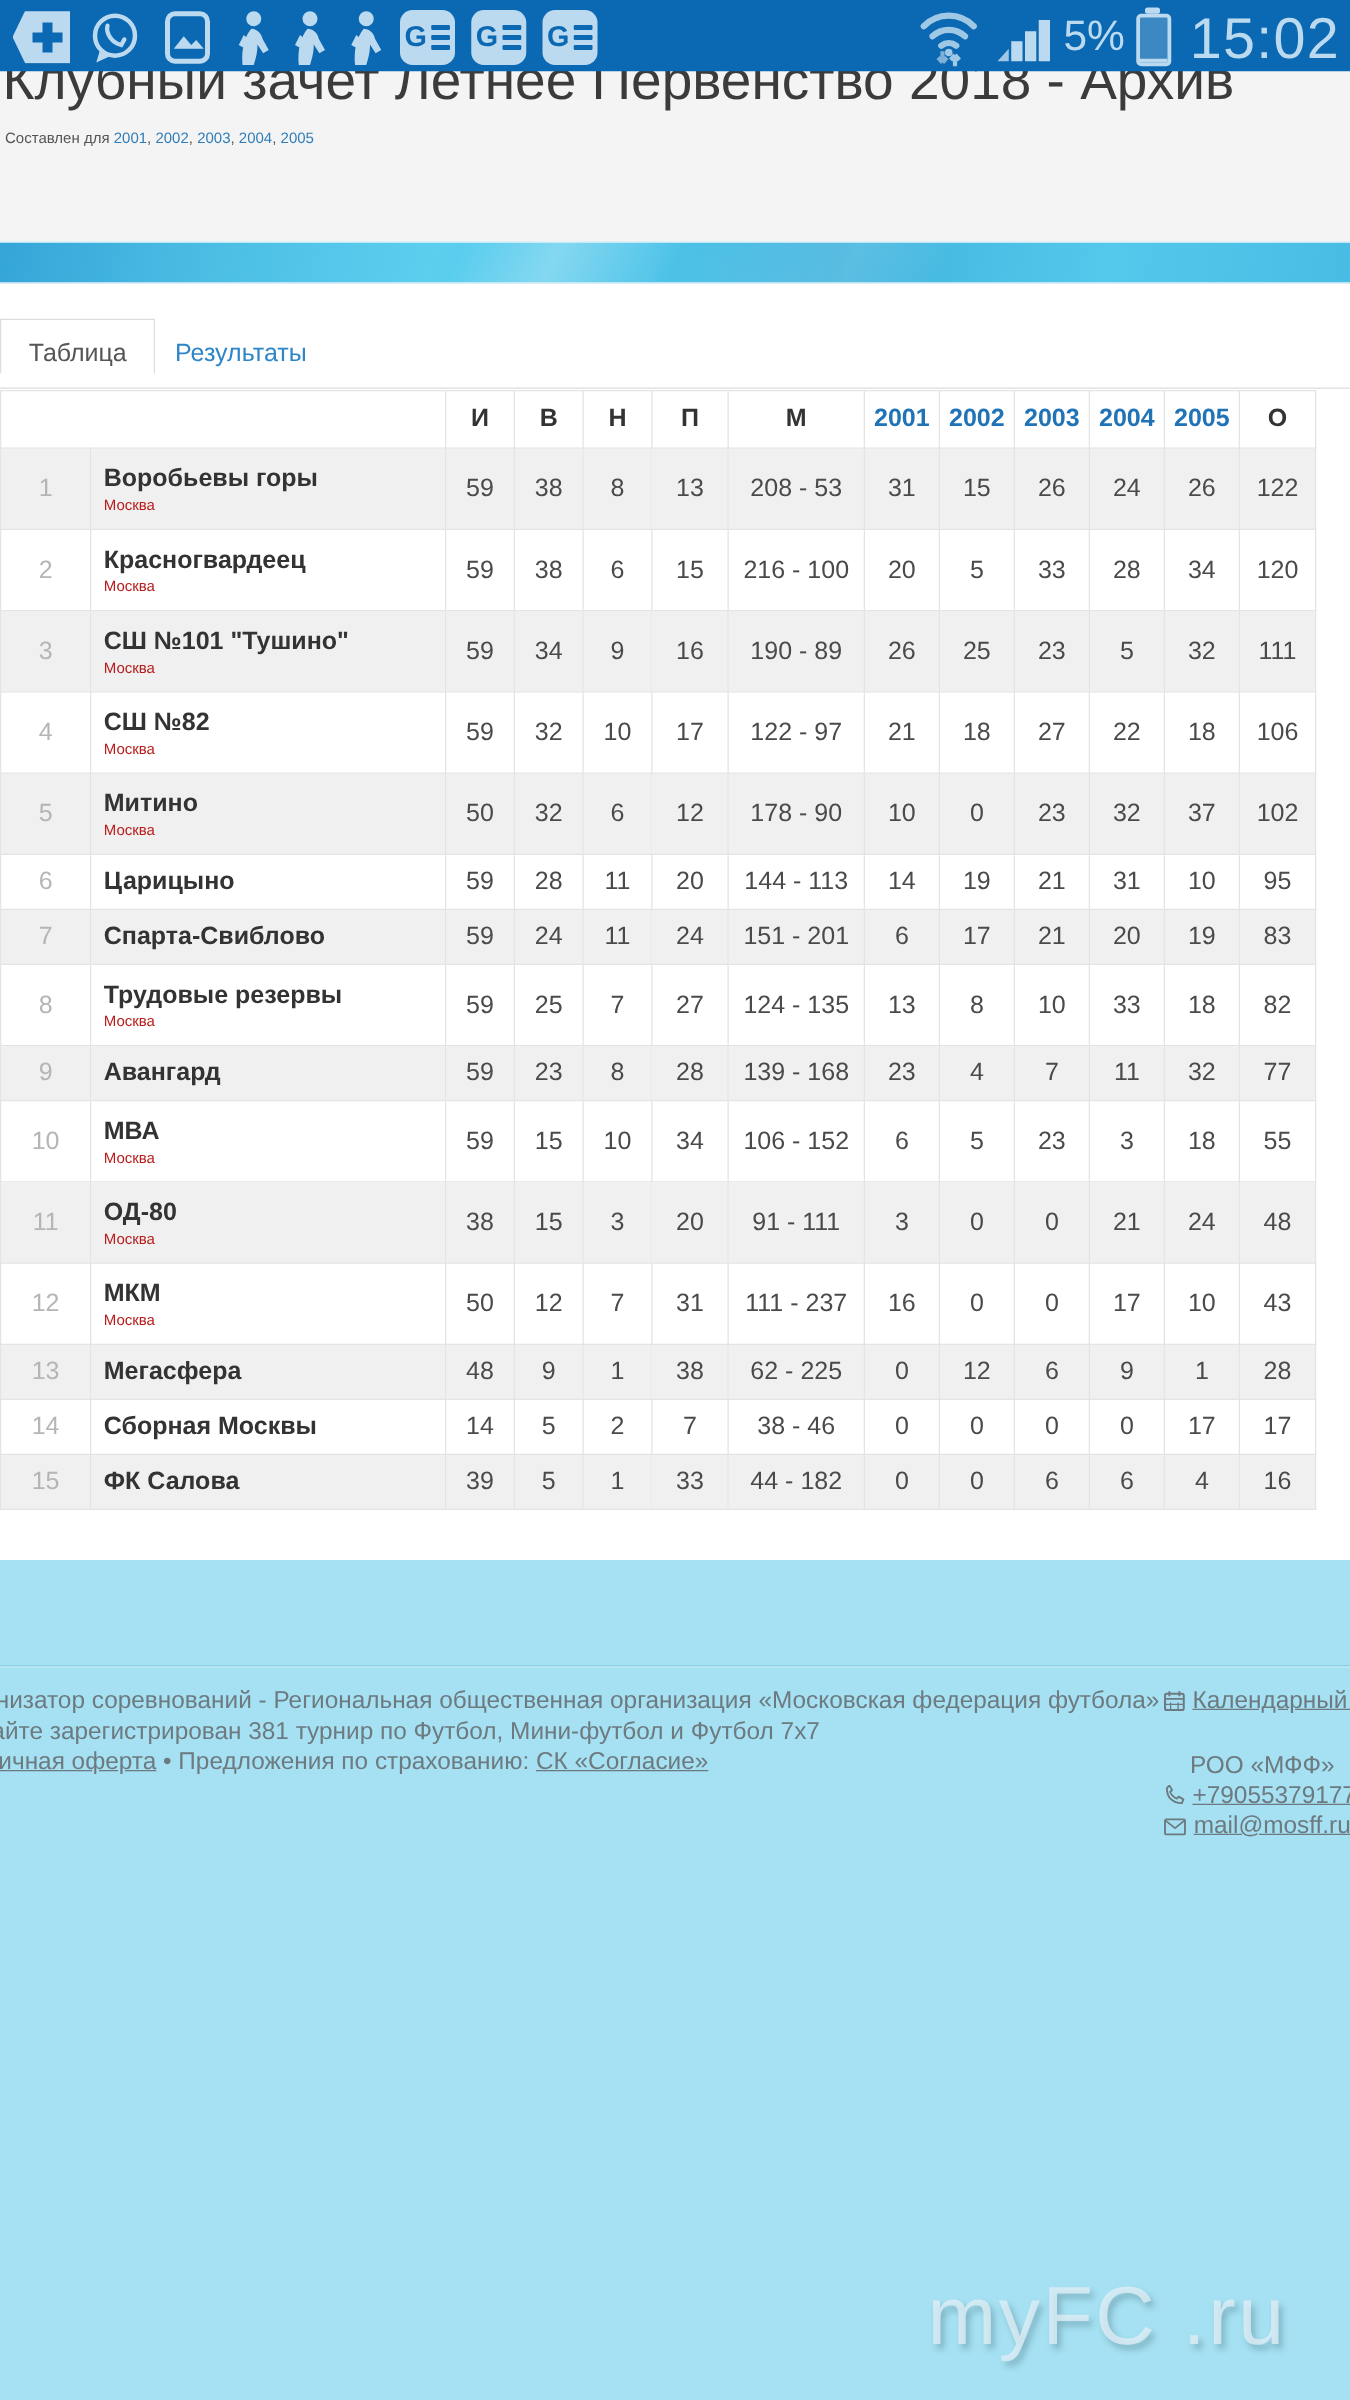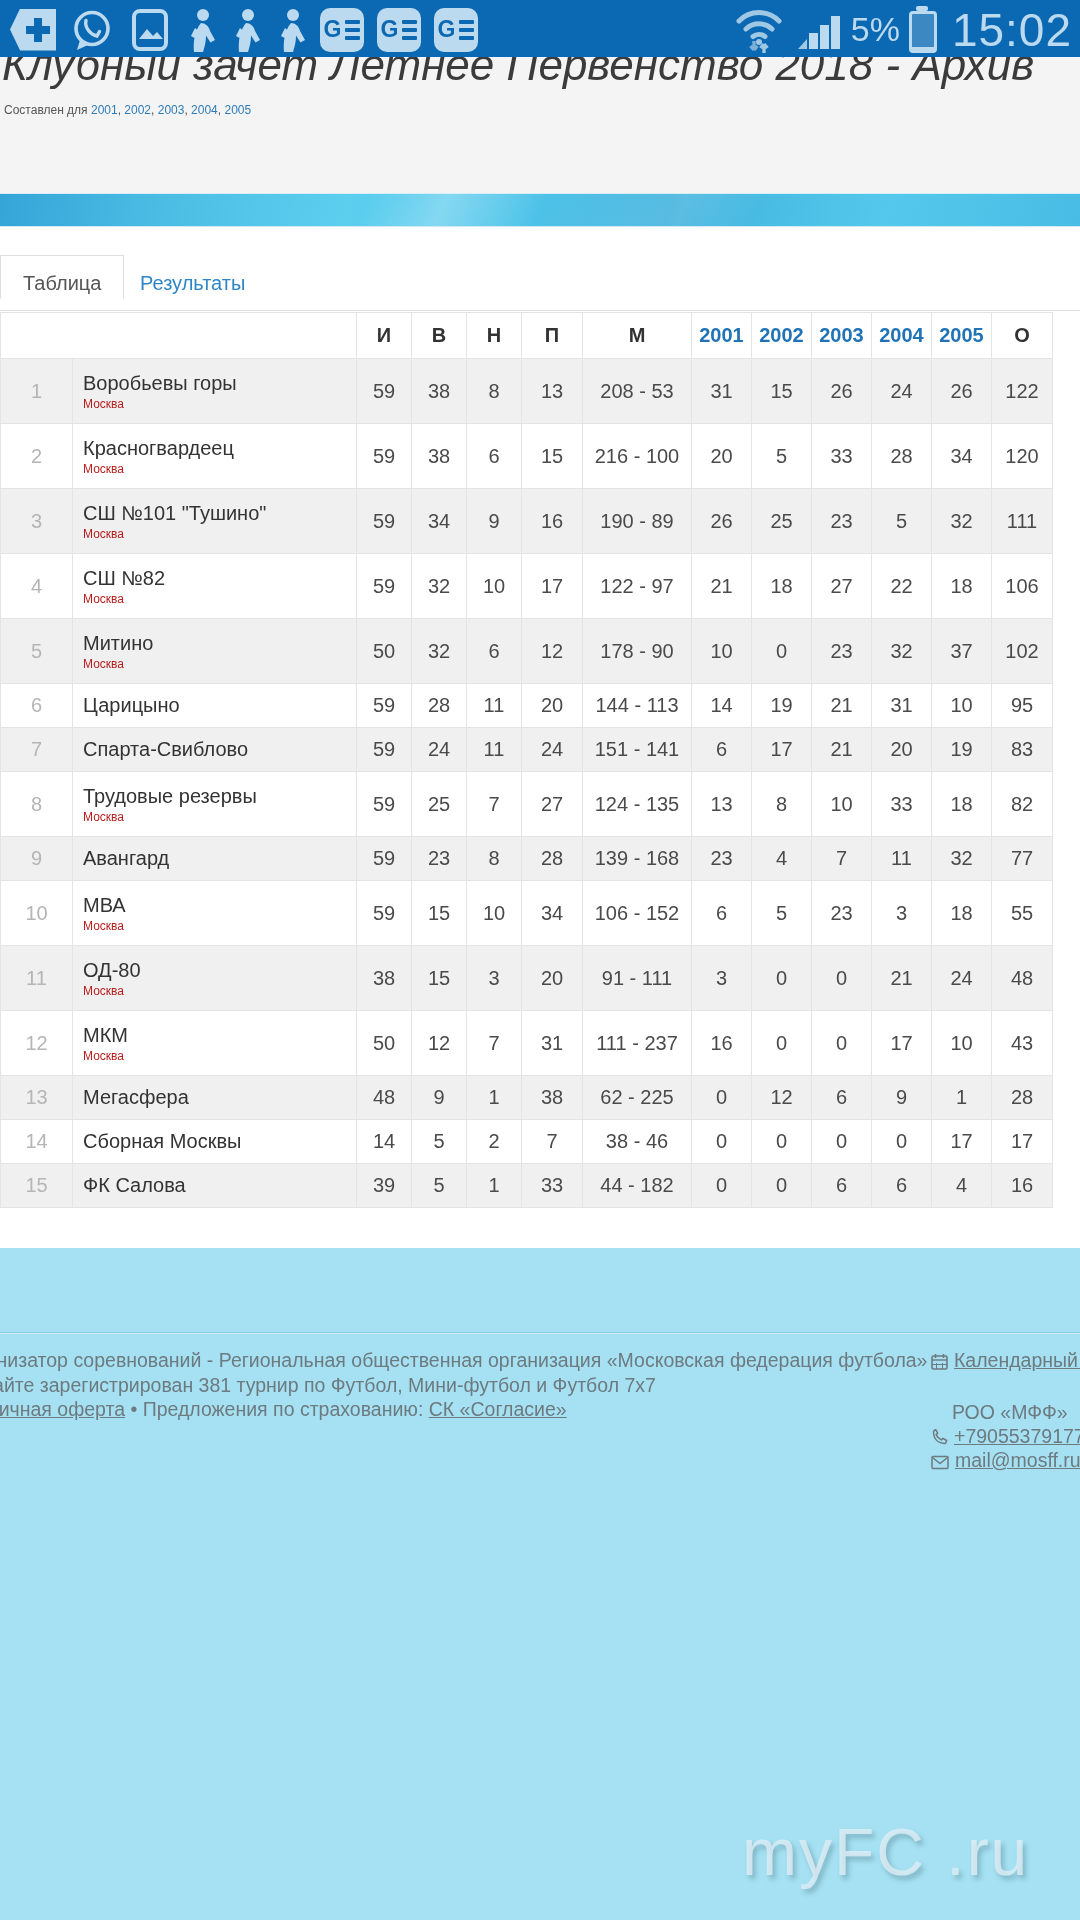--- a/index.html
+++ b/index.html
@@ -24,21 +24,21 @@
   .pct{font-size:34px;color:#bcdaef;}
   .bat{width:22px;height:36px;border:3px solid #bcdaef;border-radius:4px;position:relative;
        background:rgba(188,218,239,.28);margin-top:4px;}
   .bat::before{content:"";position:absolute;top:-8px;left:4px;width:12px;height:5px;background:#bcdaef;border-radius:2px;}
   .bat::after{content:"";position:absolute;bottom:0;left:0;width:100%;height:3px;background:#bcdaef;}
   .time{font-size:46px;color:#bcdaef;letter-spacing:1px;margin-left:6px;}
 
   
   .pagehead{position:absolute;top:0;left:0;width:1080px;height:193px;background:#f4f4f4;}
   .title{position:absolute;top:40px;left:2px;margin:0;font-size:44px;font-weight:400;color:#3b3b3b;
-         white-space:nowrap;z-index:10;font-style:italic;}
+         white-space:nowrap;z-index:10;}
   .subtitle{position:absolute;top:103px;left:4px;font-size:12px;color:#555;z-index:10;}
   .subtitle a{color:#2e7cb8;text-decoration:none;}
   .banner{position:absolute;top:193px;left:0;width:1080px;height:34px;
     background-image:
       linear-gradient(115deg,transparent 34%,rgba(255,255,255,.28) 41%,transparent 50%,
                       rgba(255,255,255,.14) 63%,transparent 70%),
       linear-gradient(100deg,#35a5d8 0%,#4bbde4 15%,#5ccfef 32%,#4fc4e9 48%,#3fb2dd 62%,#55c9ec 82%,#48bce4 100%);
     border-top:1px solid #d8edf6;border-bottom:1px solid #cfe9f4;box-sizing:border-box;}
 
   
@@ -55,21 +55,21 @@
              width:1052px;font-size:20px;color:#4a4a4a;}
   .standings th,.standings td{border:1px solid #e4e4e4;text-align:center;padding:0;overflow:hidden;}
   .standings thead tr{height:46px;}
   .standings thead th{background:#ffffff;font-weight:bold;color:#333;}
   .standings thead th.year{color:#2073b6;cursor:pointer;}
   .standings tbody tr.d{height:65px;}
   .standings tbody tr.s{height:44px;}
   .standings tbody tr:nth-child(odd) td{background:#f0f0f0;}
   .standings td.pos{color:#b5b5b5;}
   .standings td.team{text-align:left;padding:5px 10px;}
-  .tn{font-weight:normal;color:#333;line-height:1.35;}
+  .tn{font-weight:bold;color:#333;line-height:1.35;}
   .tc{font-size:12px;color:#b91c1c;line-height:1.3;}
 
   
   .footer{position:absolute;top:1248px;left:0;width:1080px;height:672px;background:#a5e1f2;
           color:#6d7a80;font-size:19.5px;}
   .fsep{position:absolute;top:84px;left:0;width:1080px;height:0;border-top:1px solid #8bcfe2;
         box-shadow:0 1px 0 rgba(255,255,255,.45);}
   .fleft{position:absolute;left:-47px;top:100px;width:1300px;line-height:24.5px;white-space:nowrap;}
   .footer a{color:#6d7a80;text-decoration:underline;}
   .fright{position:absolute;left:931px;top:100px;width:240px;line-height:24px;white-space:nowrap;}
@@ -237,21 +237,21 @@
         </tr>
         <tr class="s">
           <td class="pos">7</td>
           <td class="team">
             <div class="tn">Спарта-Свиблово</div>
           </td>
           <td>59</td>
           <td>24</td>
           <td>11</td>
           <td>24</td>
-          <td>151 - 141</td>
+          <td>151 - 201</td>
           <td>6</td>
           <td>17</td>
           <td>21</td>
           <td>20</td>
           <td>19</td>
           <td>83</td>
         </tr>
         <tr class="d">
           <td class="pos">8</td>
           <td class="team">

